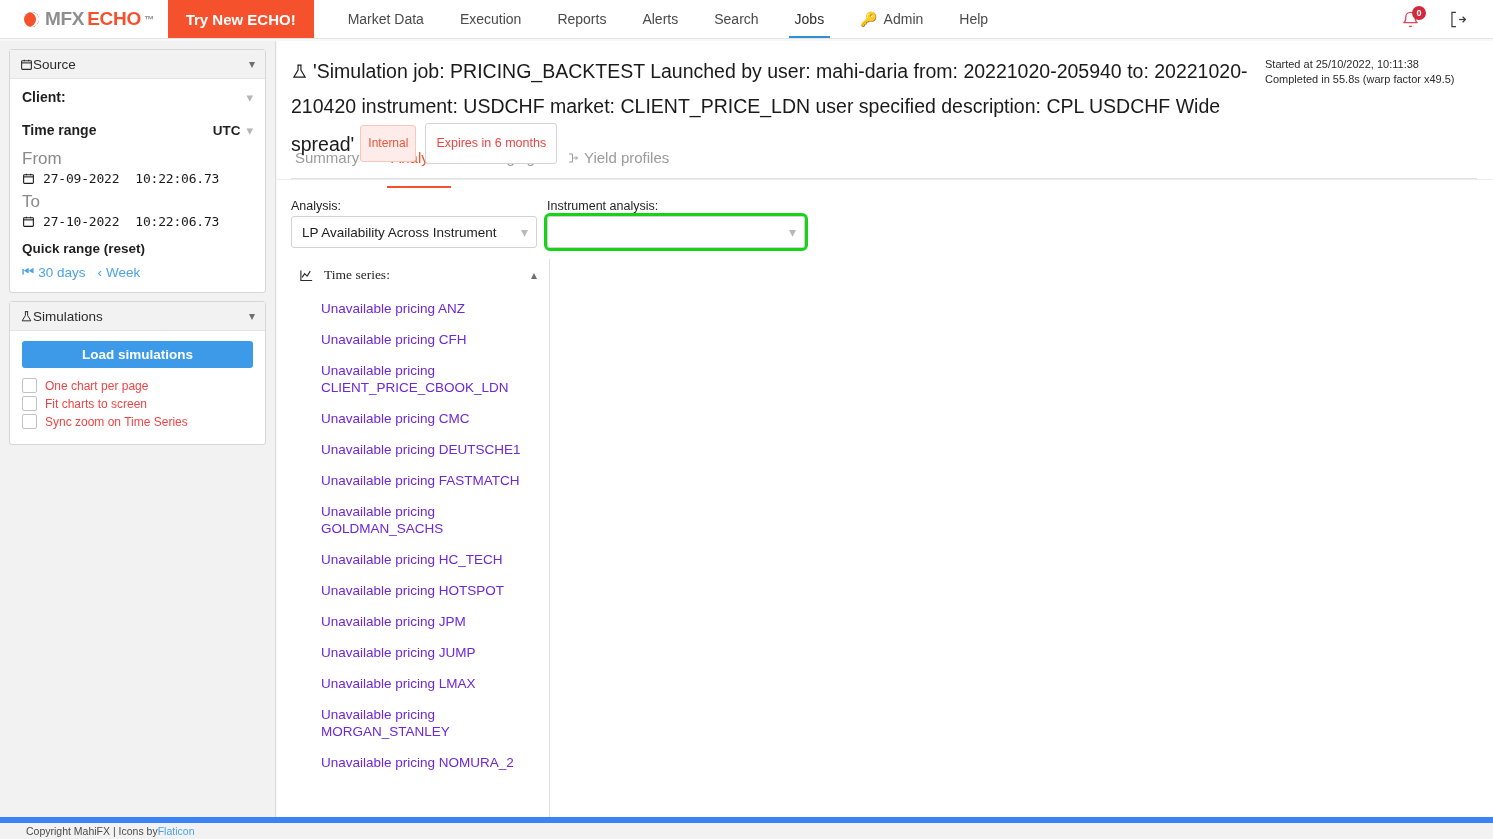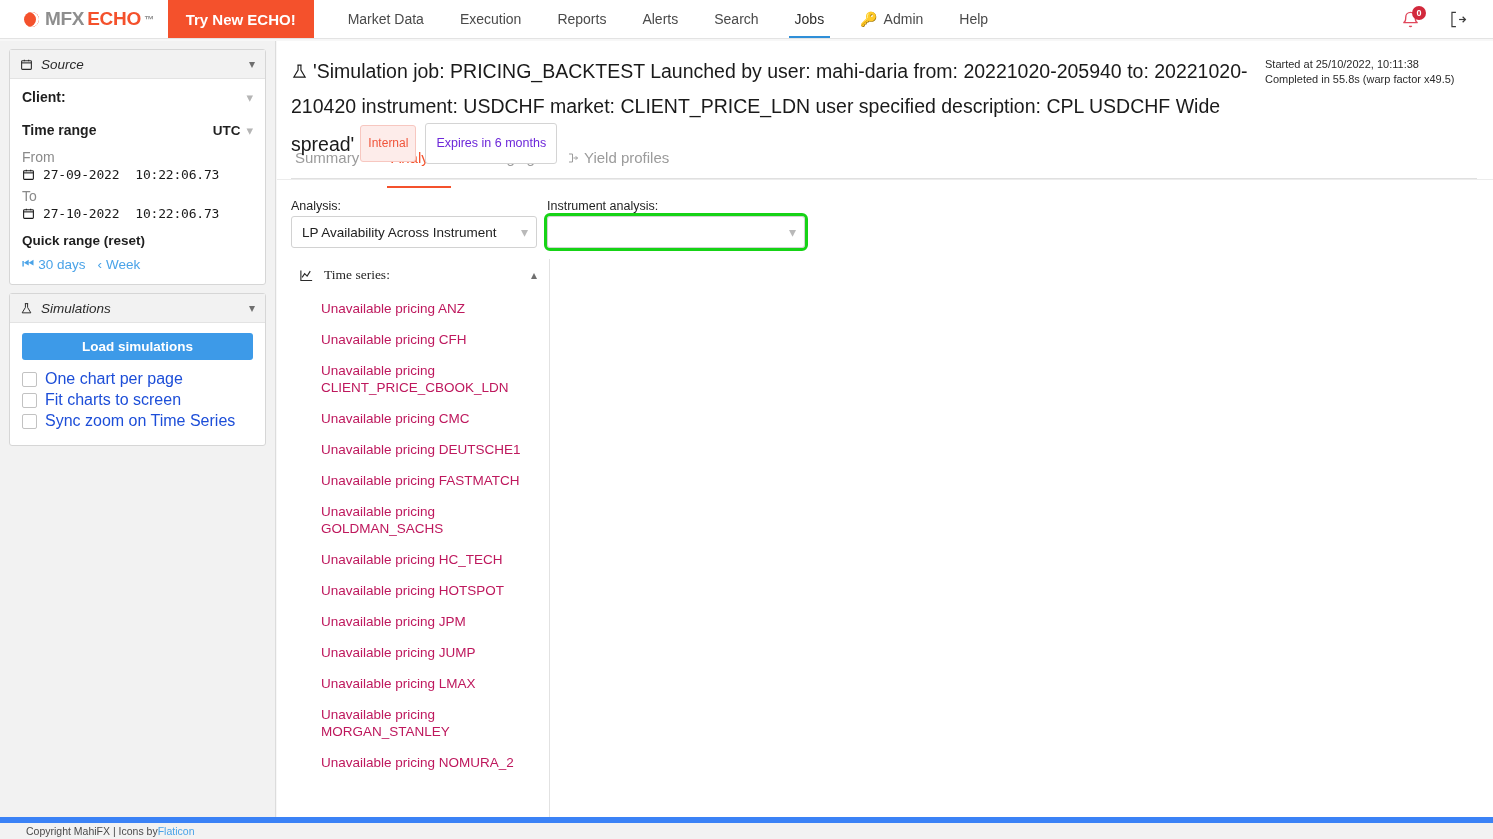--- a/index.html
+++ b/index.html
@@ -70,47 +70,47 @@
   }
   .panel {
     margin: 8px 9px 0 9px;
     background: #ffffff; border: 1px solid #d6d6d6; border-radius: 3px;
   }
   .panel-head {
     display: flex; align-items: center; height: 29px; padding: 0 10px;
     background: #f2f2f2; font-size: 13.5px; color: #2b2b2b;
     border-bottom: 1px solid #e3e3e3; cursor: pointer;
   }
-  .panel-head .ttl { flex: 1; margin-left: 8px; font-style: italic; }
+  .panel-head .ttl { flex: 1; margin-left: 0; }
   .chev { color: #6f6f6f; font-size: 12px; }
   .panel-body { padding: 10px 12px 12px 12px; }
   .row { display: flex; align-items: center; justify-content: space-between; }
   .lbl-bold { font-size: 14px; color: #1f1f1f; font-weight: 600; }
-  .lbl-mut { font-size: 14px; color: #8a8a8a; }
+  .lbl-mut { font-size: 17px; color: #8a8a8a; }
   .chev-lt { color: #b5b5b5; font-size: 13px; }
   .utc { font-size: 13.5px; font-weight: bold; color: #1f1f1f; margin-right: 6px; }
   .datefield {
     display: flex; align-items: center; gap: 8px;
     font-family: "DejaVu Sans Mono", monospace; font-size: 13px; color: #1a1a1a;
     cursor: pointer; margin: 2px 0 6px 0; letter-spacing: -0.2px;
   }
   .datefield .tme { margin-left: 8px; }
   .calico { width: 13px; height: 13px; }
   .qr { font-size: 13.5px; color: #1f1f1f; font-weight: 600; margin: 12px 0 8px 0; }
   .quicklinks { display: flex; align-items: center; gap: 12px; }
   .qlink { color: #4aa3e8; font-size: 13.5px; cursor: pointer; display:flex; align-items:center; gap:4px; }
   .loadbtn {
     display: block; width: 100%; background: #3d9ae8; color: #ffffff;
     border: none; border-radius: 3px; height: 27px;
     font-size: 13.5px; font-weight: 600; cursor: pointer;
     font-family: "Liberation Sans", sans-serif; margin-bottom: 10px;
   }
   .cbrow { display: flex; align-items: center; gap: 8px; margin: 3px 0; cursor: pointer; }
   .cbox { width: 15px; height: 15px; border: 1px solid #c2c2c2; background: #fff; border-radius: 2px; }
-  .cbrow span { font-size: 16px; color: #1d4ed8; }
+  .cbrow span { font-size: 12px; color: #ef4444; }
 
   
   .main {
     position: absolute; left: 277px; top: 41px;
     width: 1216px; height: 798px; background: #ffffff; overflow: hidden;
   }
   .job-title {
     position: absolute; left: 14px; top: 14px; width: 975px;
     font-size: 19.5px; color: #1a1a1a; line-height: 33px; z-index: 5;
   }
@@ -119,21 +119,21 @@
     position: absolute; right: 16px; top: 16px; width: 212px;
     font-size: 11px; color: #2b2b2b; line-height: 15px; z-index: 5;
   }
   .badge-internal {
     display: inline-block; vertical-align: 4px;
     border: 1px solid #f7c7c0; background: #fdecea; color: #f0543a;
     border-radius: 3px; font-size: 12px; padding: 1px 7px; margin-left: 6px;
   }
   .btn-expire {
     display: inline-block; vertical-align: 4px; margin-left: 9px;
-    border: 1px solid #d4d4d4; background: #ffffff; color: #6d28d9;
+    border: 1px solid #d4d4d4; background: #ffffff; color: #ef4444;
     border-radius: 3px; font-size: 12.5px; padding: 3px 10px; cursor: pointer;
   }
 
   .tabs {
     position: absolute; left: 14px; top: 108px; width: 1186px; height: 30px;
     border-bottom: 1px solid #e0e0e0; display: flex; align-items: flex-start; gap: 0; z-index: 2;
   }
   .tab {
     font-size: 15px; color: #9b9b9b; padding: 0 16px 7px 16px;
     cursor: pointer; position: relative; white-space: nowrap;
@@ -162,21 +162,21 @@
     position: absolute; left: 14px; top: 218px; width: 259px;
     height: 600px; border-right: 1px solid #e2e2e2;
   }
   .ts-head {
     display: flex; align-items: center; gap: 10px;
     padding: 8px 12px 8px 8px; font-size: 13.5px; color: #1f1f1f; cursor: pointer;
   }
   .ts-head .t { flex: 1; font-family: Liberation Serif, serif; }
   .ts-list { padding: 2px 0 0 0; }
   .ts-item {
-    font-size: 13.5px; color: #be185d; padding: 7px 16px 7px 30px;
+    font-size: 13.5px; color: #6d28d9; padding: 7px 16px 7px 30px;
     line-height: 17px; cursor: pointer;
   }
   .footer {
     position: absolute; left: 0; bottom: 0; width: 1493px; height: 22px;
     background: #f2f2f2; border-top: 6px solid #3b82f6;
     font-size: 10.5px; color: #4b4b4b; display: flex; align-items: center; padding-left: 26px;
   }
   .footer a { color: #4aa3e8; text-decoration: none; }
   .mainline { position:absolute; left:277px; top: 179px; width: 1216px; height:1px; background:#ececec; }
 </style>

